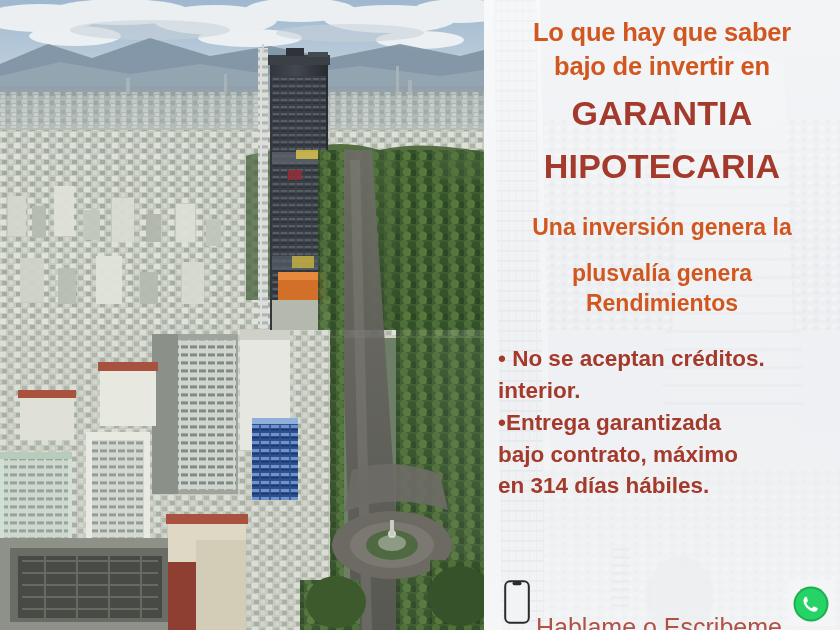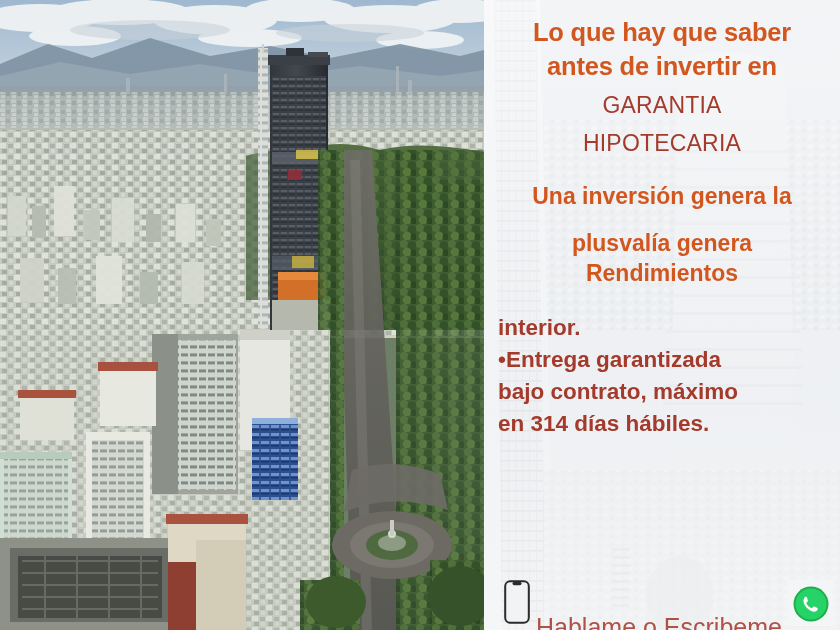--- a/index.html
+++ b/index.html
@@ -59,22 +59,22 @@
   }
 
   .hl1 {
     font-size: 25.5px;
     font-weight: bold;
     line-height: 1.33;
     letter-spacing: -0.2px;
     margin: 0;
   }
   .hl2 {
-    font-size: 23px;
-    font-weight: normal;
+    font-size: 34px;
+    font-weight: bold;
     line-height: 1.38;
     letter-spacing: 0.2px;
     margin: 6px 0 0 0;
   }
   .sub {
     font-size: 23px;
     font-weight: bold;
     line-height: 1.32;
     margin: 22px 0 0 0;
   }
@@ -395,32 +395,33 @@
         <rect x="128" y="604" width="18" height="3"></rect>
       </g>
       <ellipse cx="196" cy="596" rx="34" ry="40" fill="#c9ced3" opacity="0.6"></ellipse>
     </svg>
     <div class="pane-wash"></div>
 
     <div class="pane-content">
 
       <div>
         <div class="hl1" style="color:#D2571F;">Lo que hay que saber</div>
-        <div class="hl1" style="color:#D2571F;">antes de invertir en</div>
+        <div class="hl1" style="color:#D2571F;">bajo de invertir en</div>
         <div class="hl2" style="color:#A43A2B;">GARANTIA</div>
         <div class="hl2" style="color:#A43A2B;">HIPOTECARIA</div>
       </div>
 
       <div>
         <div class="sub" style="color:#D2571F;">Una inversión genera la</div>
         <div class="sub" style="color:#D2571F; margin-top:16px;">plusvalía genera</div>
         <div class="sub" style="color:#D2571F; margin-top:0;">Rendimientos</div>
       </div>
 
       <div class="bullets" style="color:#A43A2B;">
+        <div class="bline">• No se aceptan créditos.</div>
         <div class="bline">interior.</div>
         <div class="bline">•Entrega garantizada</div>
         <div class="bline">bajo contrato, máximo</div>
         <div class="bline">en 314 días hábiles.</div>
       </div>
     </div>
 
     <div class="contact">
       <span class="phone-ico">
         <svg width="26" height="44" viewBox="0 0 26 44" aria-hidden="true">

